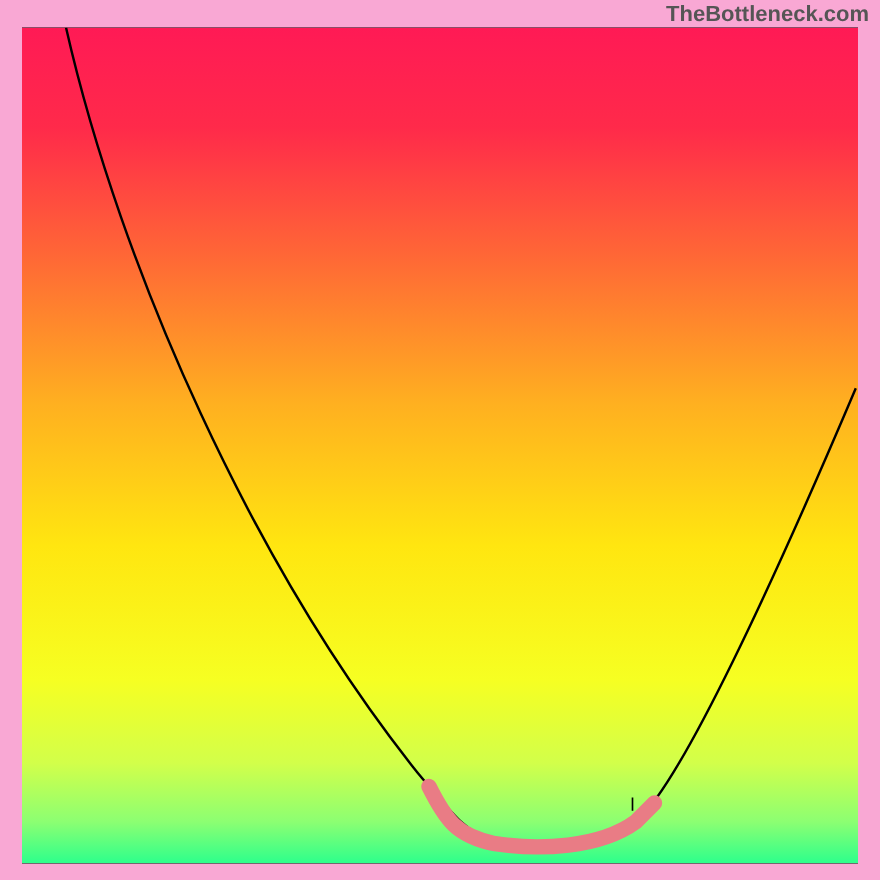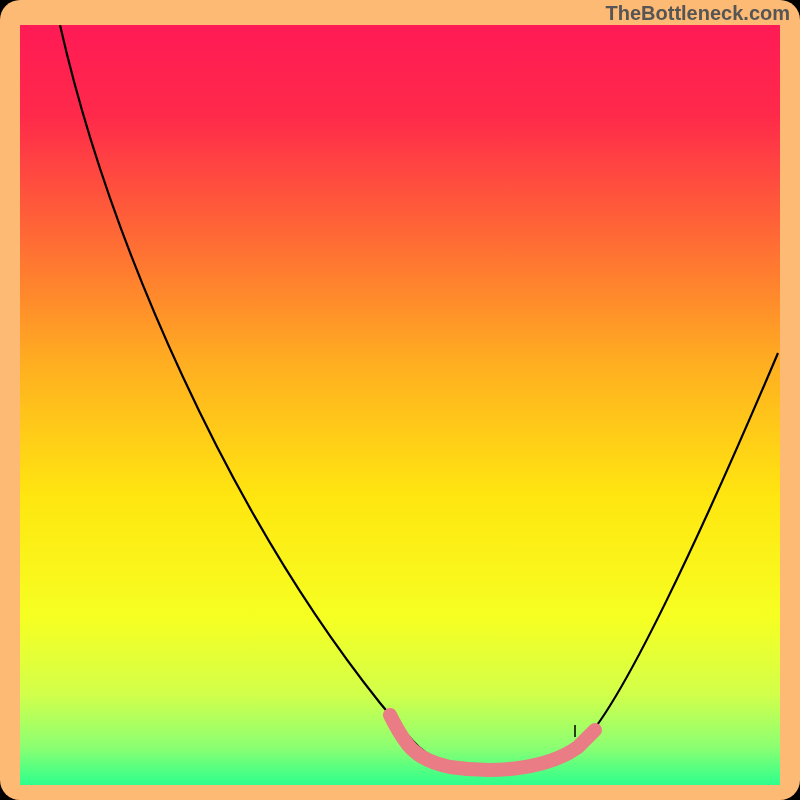--- a/index.html
+++ b/index.html
@@ -8,22 +8,21 @@
     width: 800px;
     height: 800px;
     background: #000;
     overflow: hidden;
     font-family: Arial, Helvetica, sans-serif;
   }
   .stage {
     position: relative;
     width: 800px;
     height: 800px;
-    background: #fdba74;
-    border-radius: 20px;
+    background: #f9a8d4;
   }
   .watermark {
     position: absolute;
     top: 2px;
     right: 10px;
     color: #555;
     font-size: 20px;
     font-weight: 600;
     z-index: 5;
   }

